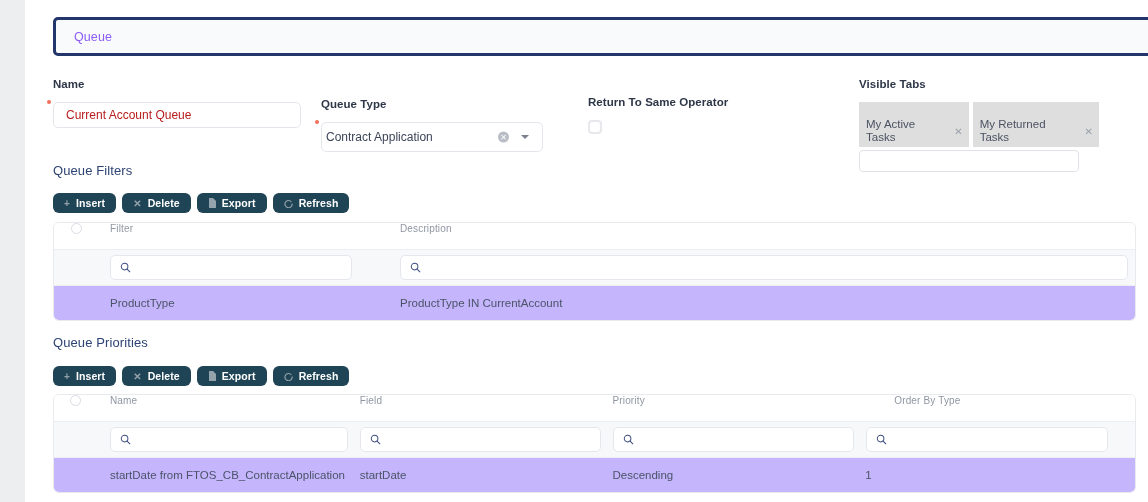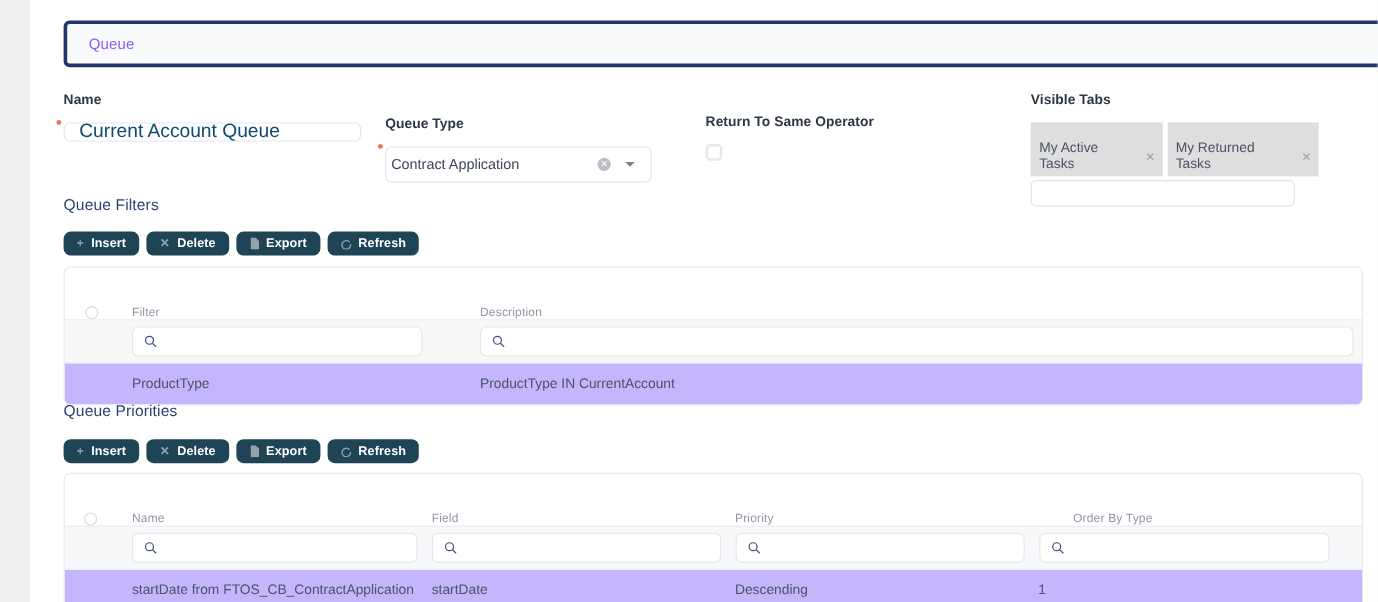--- a/index.html
+++ b/index.html
@@ -51,26 +51,26 @@
     display: block;
   }
   .req-dot {
     position: absolute;
     left: -6px; top: 22px;
     width: 4px; height: 4px;
     border-radius: 50%;
     background: #f2705a;
   }
   .text-input {
-    height: 16px;
+    height: 26px;
     border: 1px solid #e3e6eb;
     border-radius: 5px;
     background: #fff;
-    font-size: 16px;
-    color: #0c4a6e;
+    font-size: 12px;
+    color: #b91c1c;
     padding: 0 12px;
     width: 100%;
     font-family: "Liberation Sans", sans-serif;
     outline: none;
     display: flex;
     align-items: center;
   }
   .select-input {
     position: relative;
     height: 30px;
@@ -166,23 +166,22 @@
   .table-card {
     position: absolute;
     border: 1px solid #e8eaee;
     border-radius: 6px;
     background: #fff;
     overflow: hidden;
   }
   .thead {
     display: flex;
     height: 26px;
-    align-items: flex-end;
-    background: #fff;
-    margin-top: 17px;
+    align-items: flex-start;
+    background: #fff;
   }
   .th {
     font-size: 10px;
     color: #9096a2;
     letter-spacing: .15px;
     padding-left: 12px;
   }
   .th-check { width: 44px; display: flex; justify-content: center; align-items: center; padding: 0; }
   .hdr-checkbox {
     width: 11px; height: 11px;

